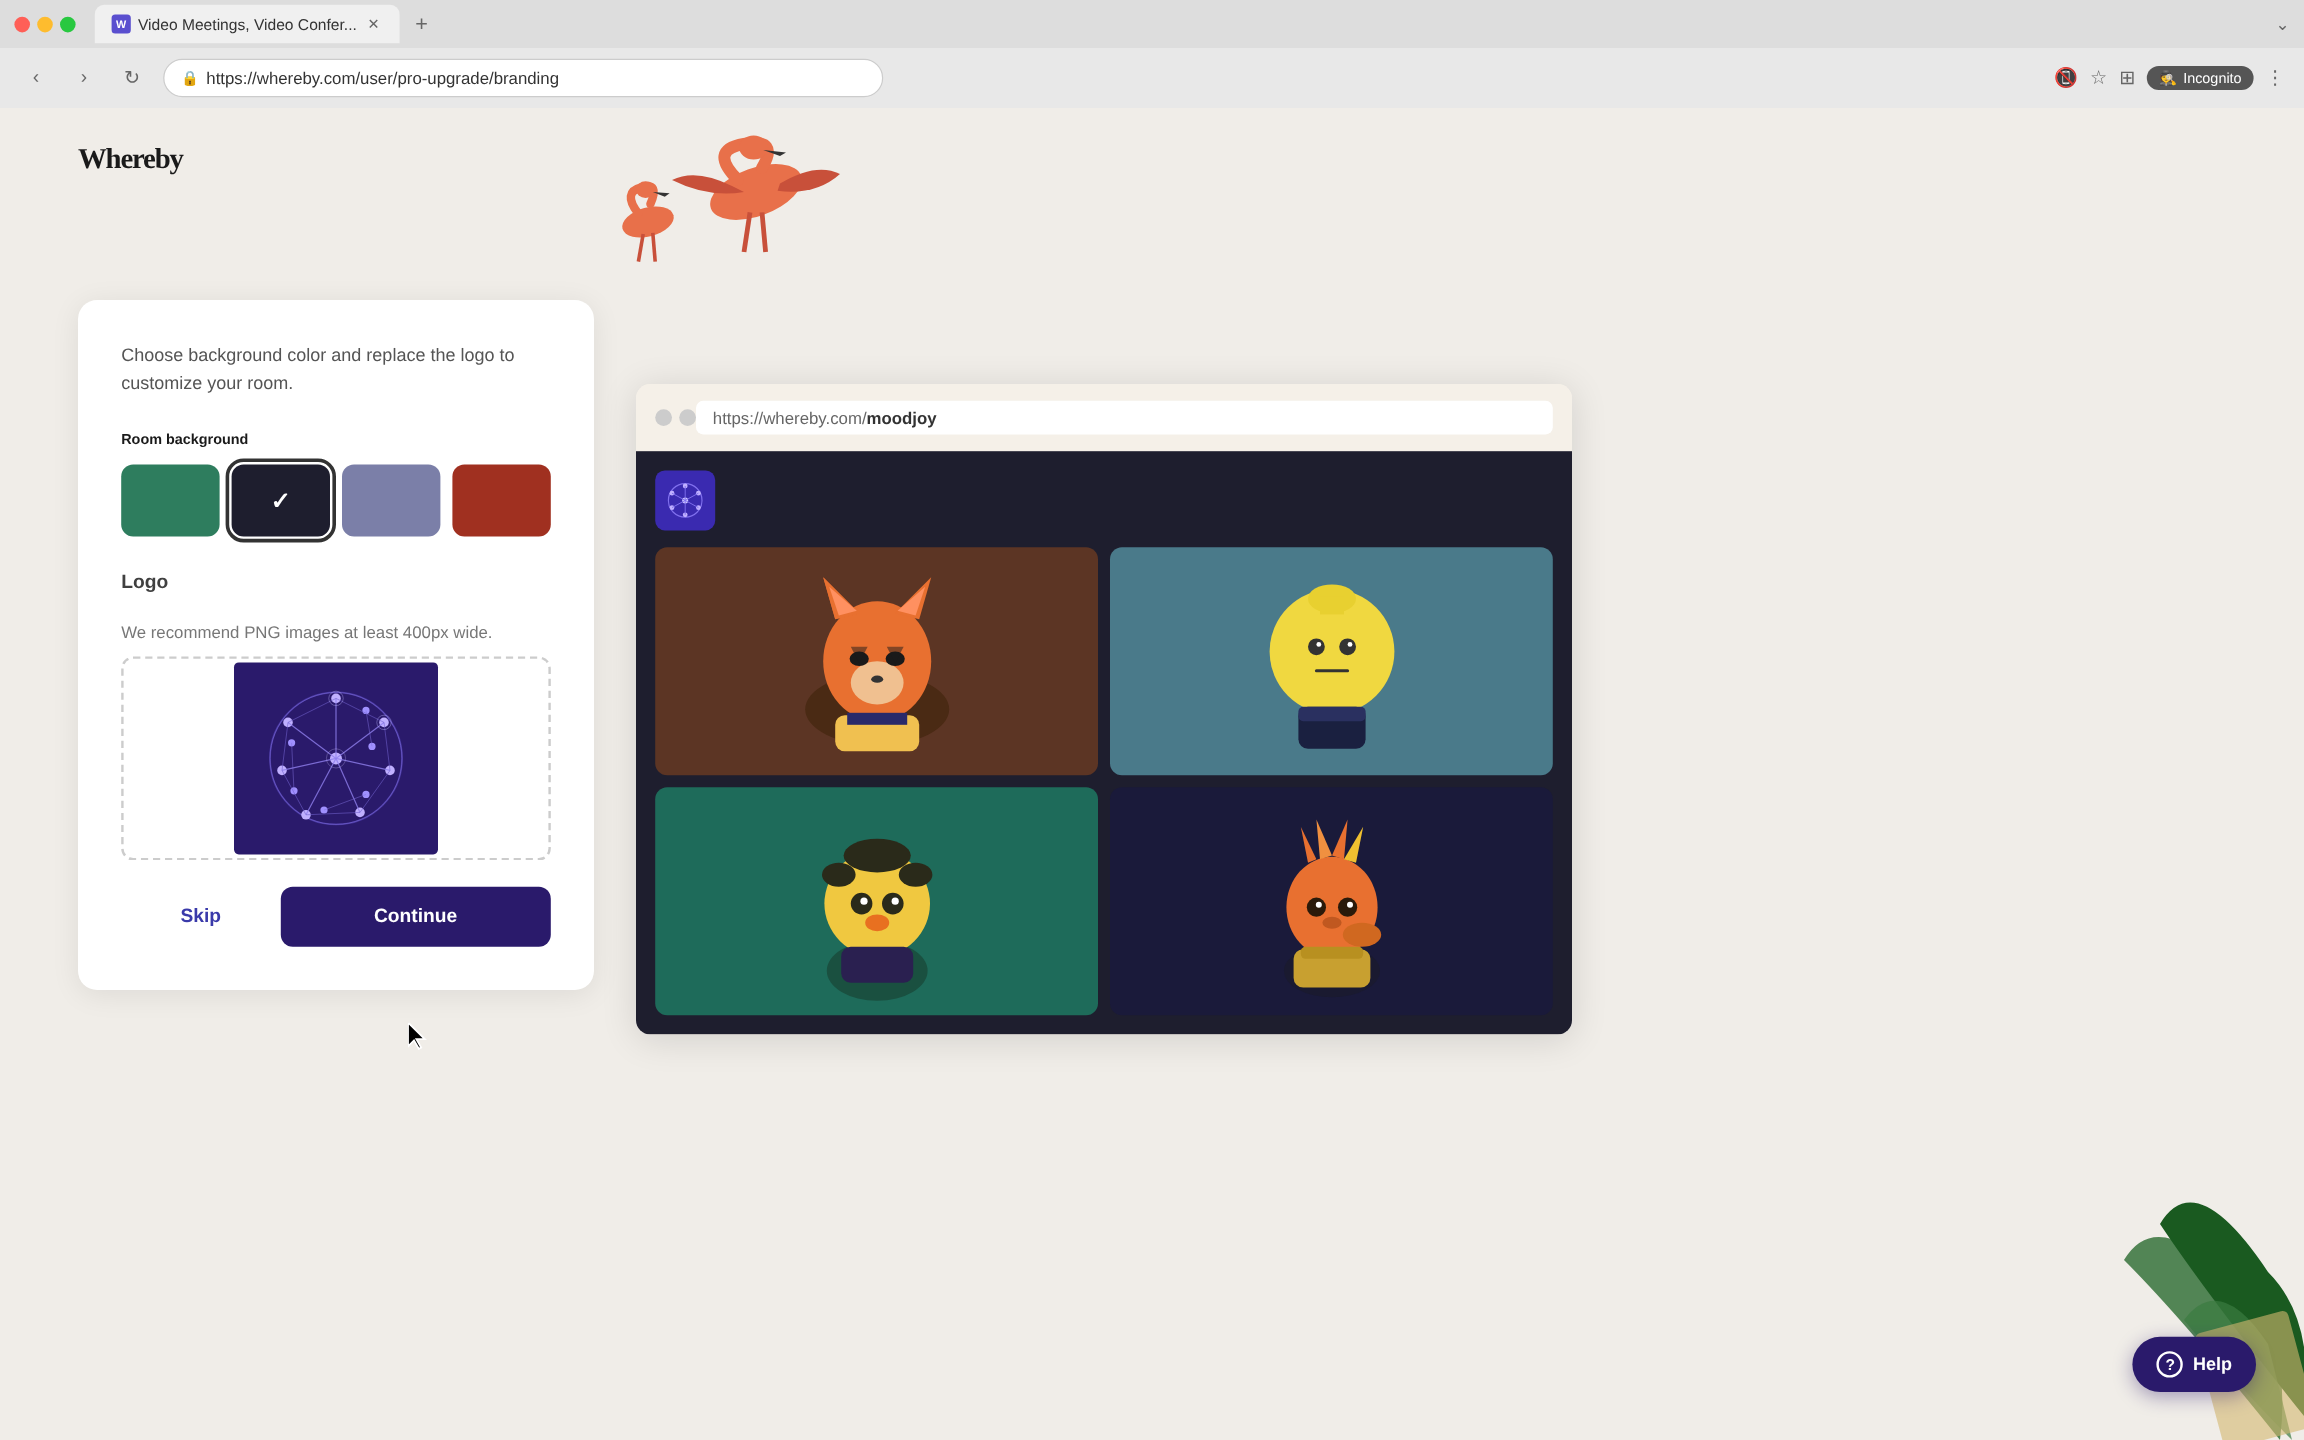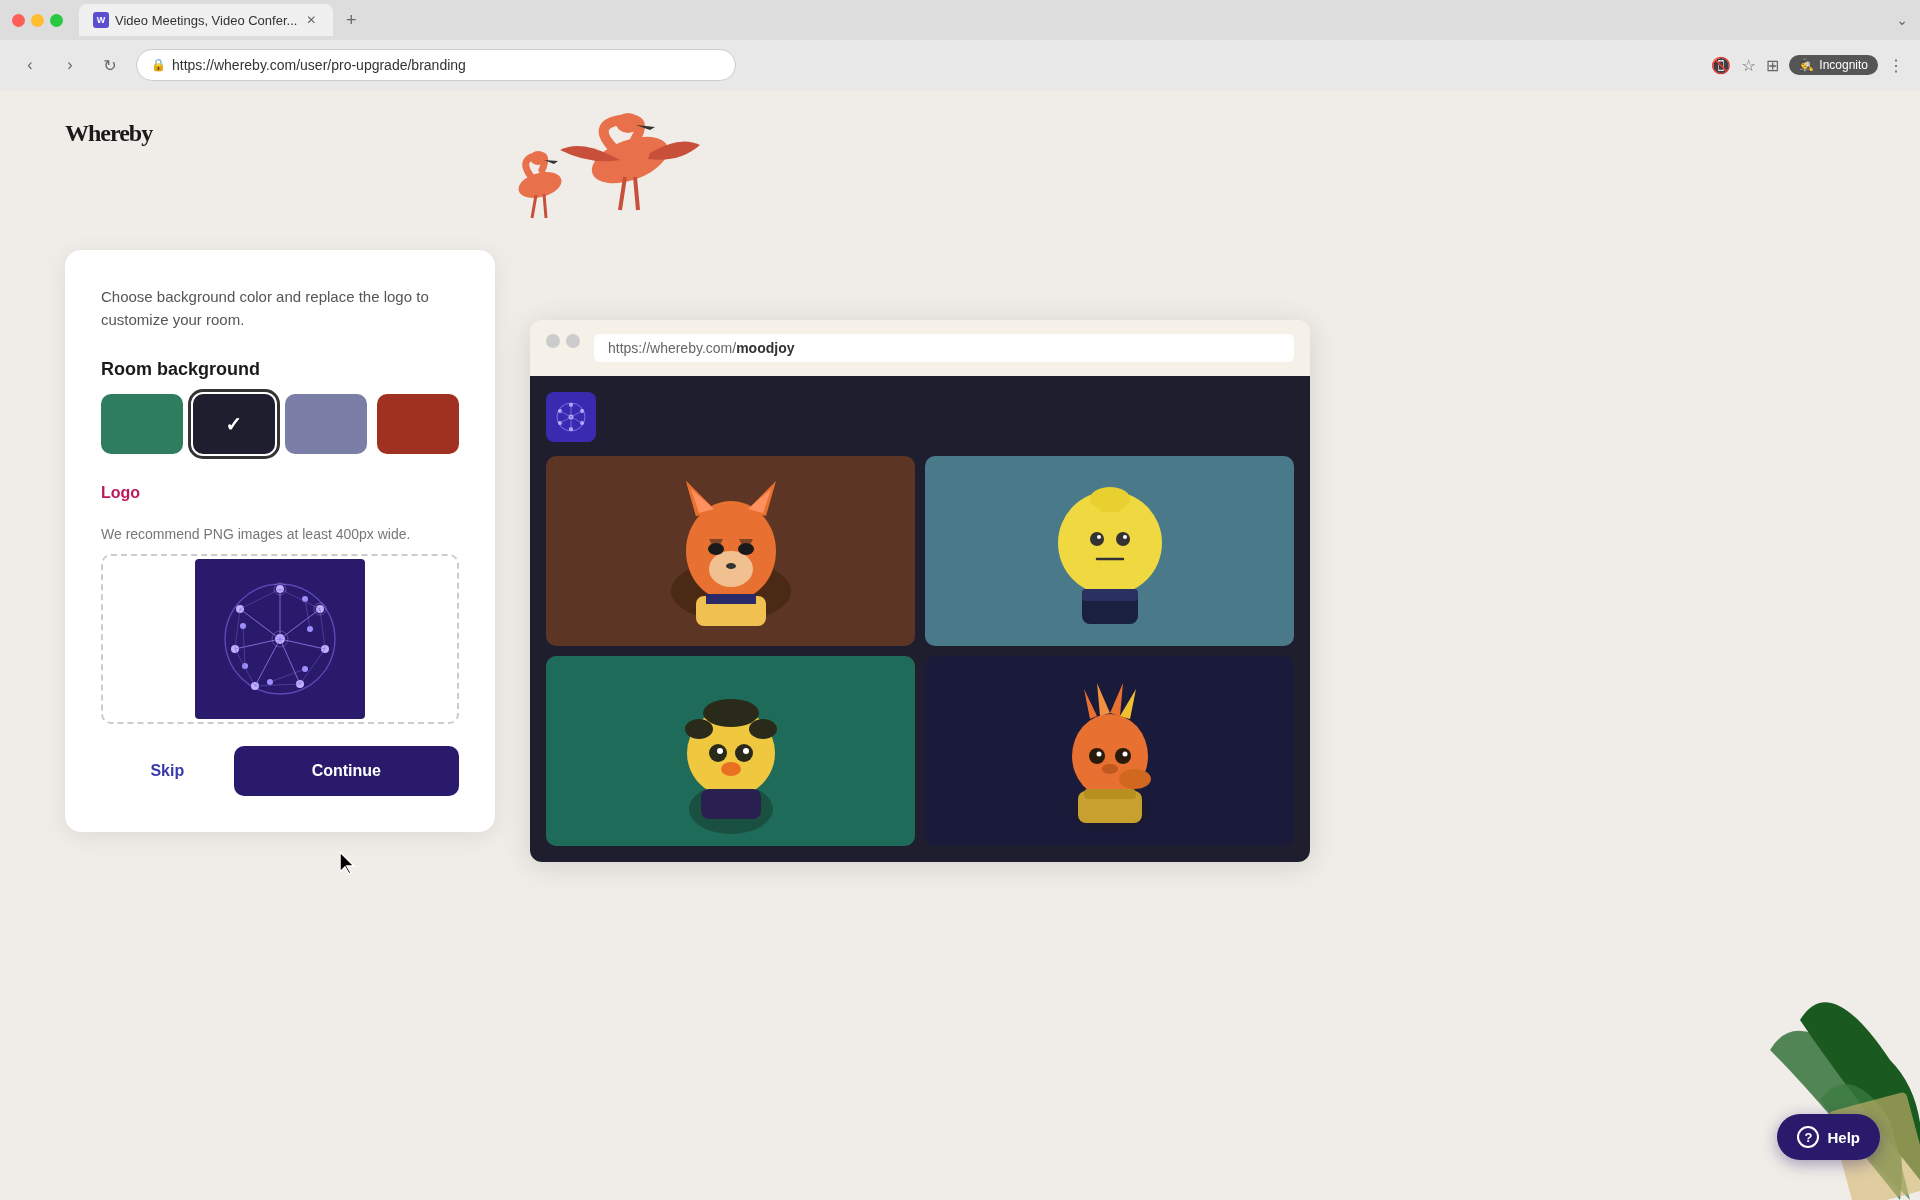--- a/index.html
+++ b/index.html
@@ -196,21 +196,21 @@
       margin-bottom: 14px;
     }
     .card-subtitle {
       font-size: 15px;
       color: #555;
       line-height: 1.5;
       margin-bottom: 28px;
     }
 
     .section-label {
-      font-size: 18px;
+      font-size: 12px;
       font-weight: 700;
       color: #1a1a1a;
       margin-bottom: 14px;
     }
 
     .color-options {
       display: flex;
       gap: 10px;
       margin-bottom: 30px;
     }
@@ -230,21 +230,21 @@
     }
     .checkmark {
       color: white;
       font-size: 20px;
       font-weight: 700;
     }
 
     .logo-section-label {
       font-size: 16px;
       font-weight: 700;
-      color: #be185d;
+      color: #404040;
       margin-bottom: 6px;
     }
     .logo-hint {
       font-size: 14px;
       color: #777;
       margin-bottom: 12px;
       margin-top: 24px;
     }
     .logo-upload-area {
       border: 2px dashed #ccc;
@@ -316,22 +316,22 @@
       width: 780px;
       background: #f5f0e8;
       border-radius: 12px;
       overflow: hidden;
       box-shadow: 0 4px 30px rgba(0,0,0,0.12);
     }
     .preview-browser-bar {
       background: #f5f0e8;
       padding: 14px 16px;
       display: flex;
-      align-items: flex-start;
-      gap: 14px;
+      align-items: center;
+      gap: 0;
     }
     .preview-dots {
       display: flex;
       gap: 6px;
     }
     .preview-dot {
       width: 14px;
       height: 14px;
       border-radius: 50%;
       background: #ccc;

